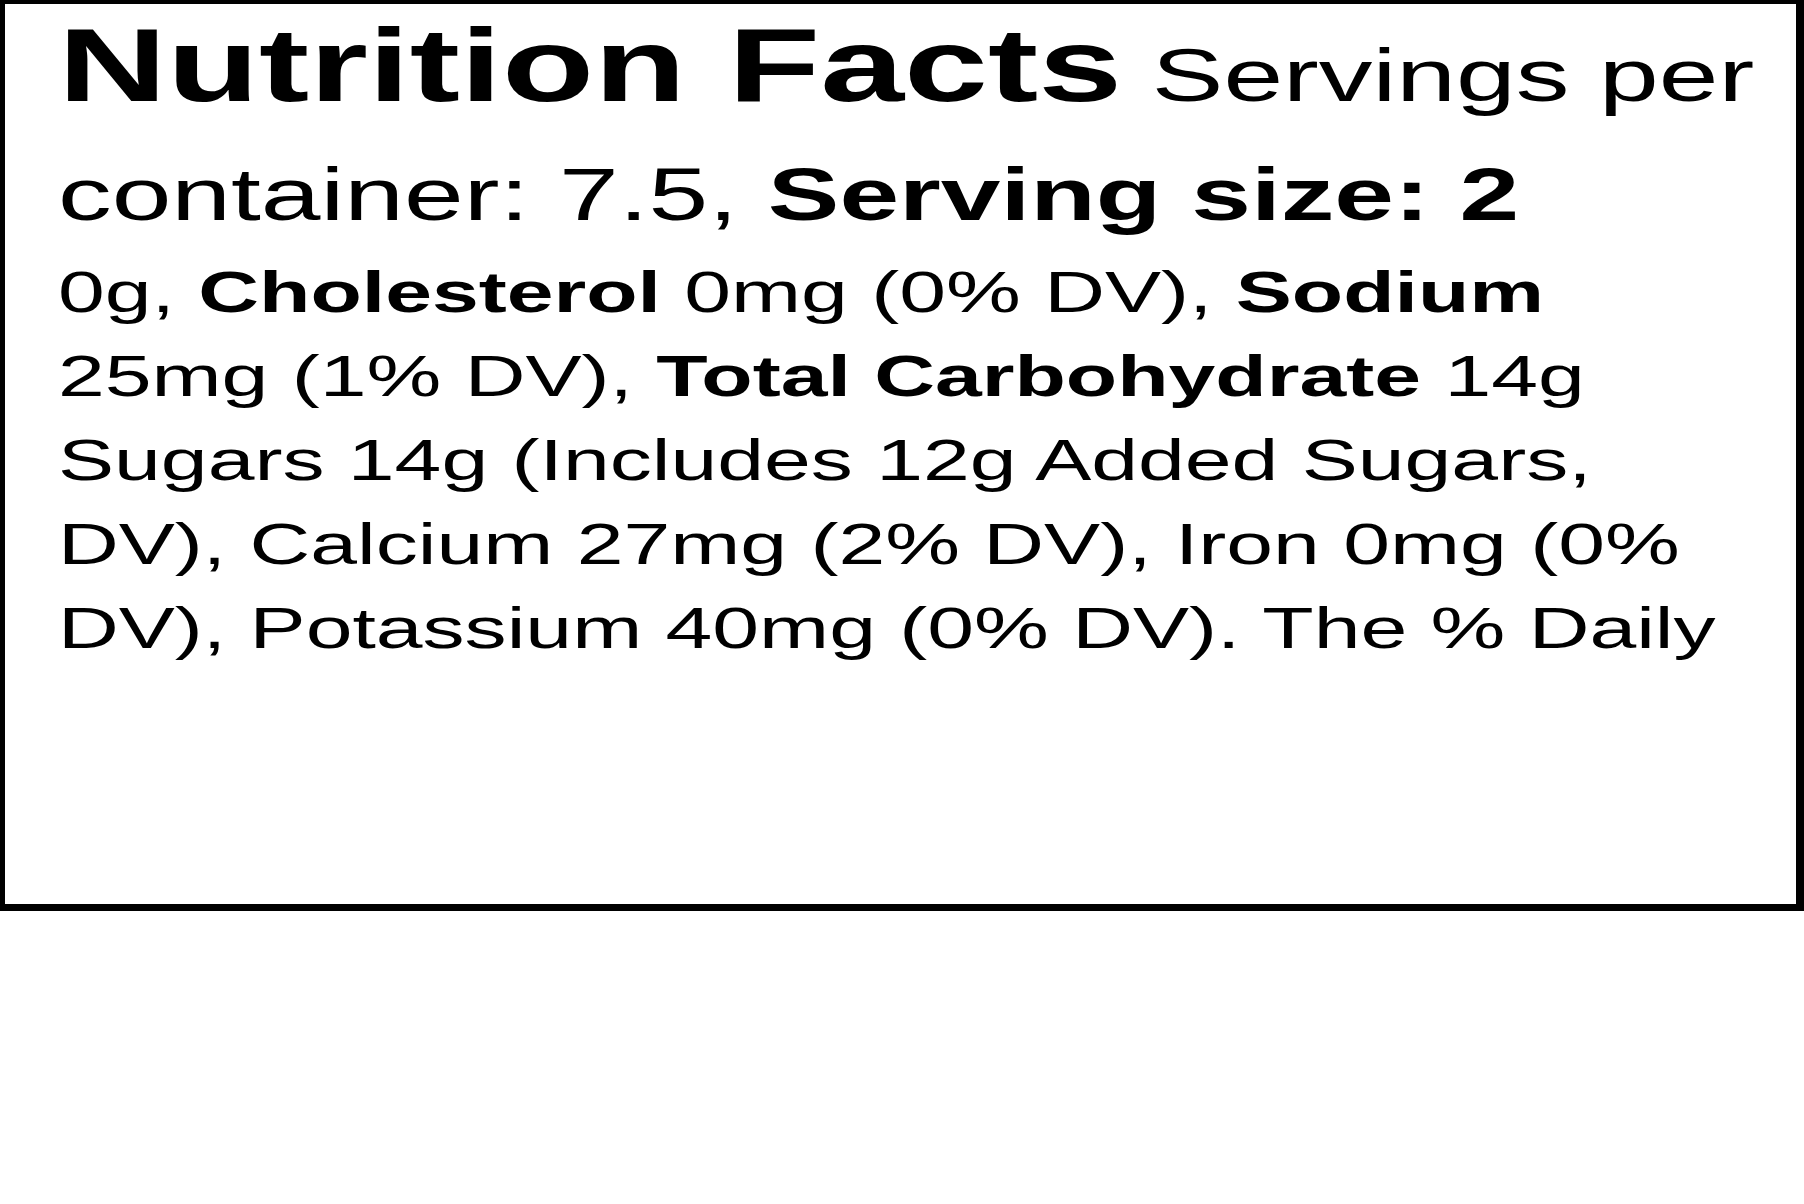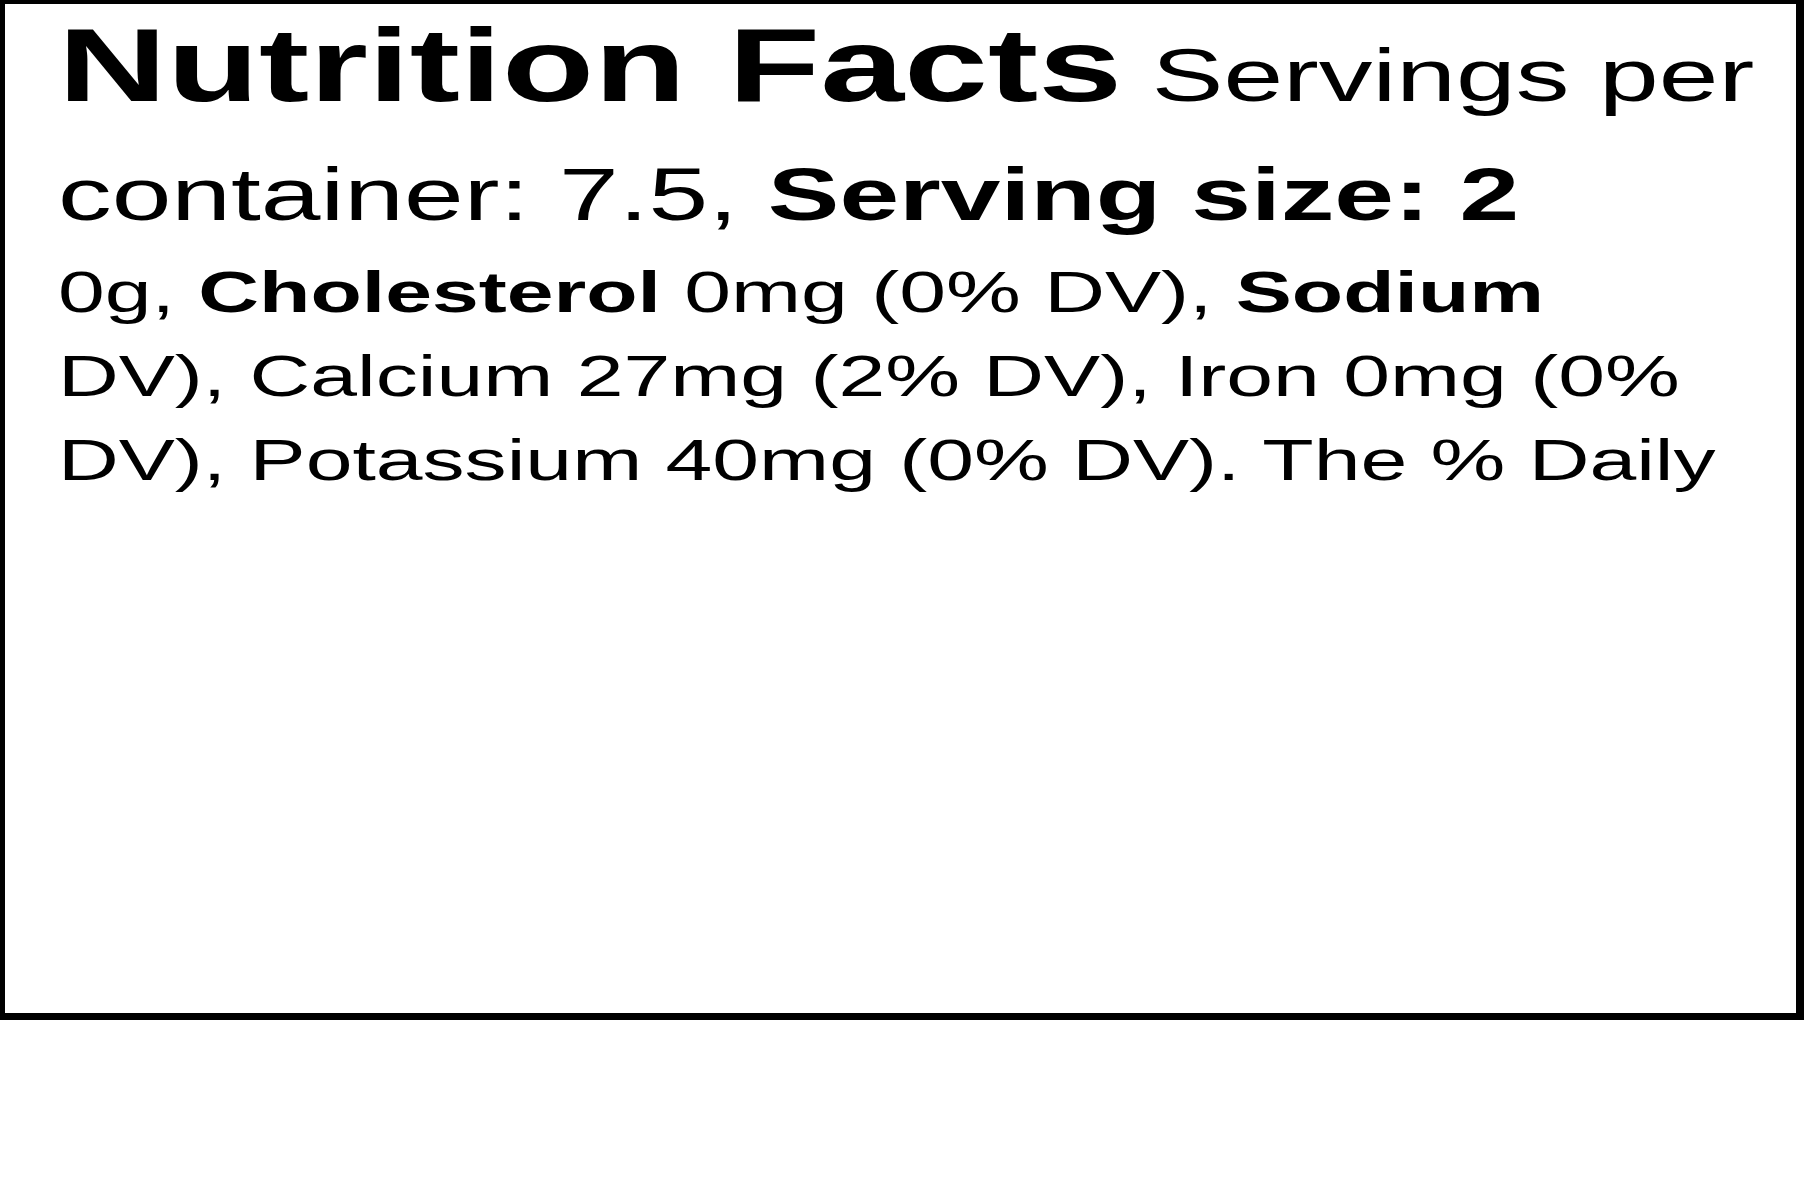--- a/index.html
+++ b/index.html
@@ -5,21 +5,21 @@
   html, body { margin: 0; padding: 0; }
   body {
     width: 1804px; height: 1204px;
     background: #ffffff;
     color: #000000;
     font-family: "Liberation Sans", sans-serif;
     overflow: hidden;
   }
   .label-frame {
     box-sizing: border-box;
-    width: 1804px; height: 1020px;
+    width: 1804px; height: 911px;
     border-style: solid;
     border-color: #000000;
     border-width: 4px 8px 7px 5px;
     background: #ffffff;
     padding: 7px 12px 0 53px;
     overflow: hidden;
   }
   
   .line { font-size: 0; line-height: 0; white-space: nowrap; }
   .line > .stretch {
@@ -43,16 +43,18 @@
   .seg-bold     { font-size: 58px;  font-weight: 700; }
 </style>
 </head>
 <body>
 
 <div class="label-frame">
   <div>
       <div class="line line-title"><span class="stretch"><span class="seg-title">Nutrition Facts</span><span class="seg-big"> Servings per</span></span></div>
       <div class="line line-big"><span class="stretch"><span class="seg-big">container: 7.5, </span><span class="seg-bigbold">Serving size: 2</span></span></div>
       <div class="line line-body"><span class="stretch"><span class="seg-body">0g, </span><span class="seg-bold">Cholesterol</span><span class="seg-body"> 0mg (0% DV), </span><span class="seg-bold">Sodium</span></span></div>
+      <div class="line line-body"><span class="stretch"><span class="seg-body">25mg (1% DV), </span><span class="seg-bold">Total Carbohydrate</span><span class="seg-body"> 14g</span></span></div>
+      <div class="line line-body"><span class="stretch"><span class="seg-body">Sugars 14g (Includes 12g Added Sugars,</span></span></div>
       <div class="line line-body"><span class="stretch"><span class="seg-body">DV), Calcium 27mg (2% DV), Iron 0mg (0%</span></span></div>
       <div class="line line-body"><span class="stretch"><span class="seg-body">DV), Potassium 40mg (0% DV). The % Daily</span></span></div>
     </div>
 </div>
 
 </body></html>

